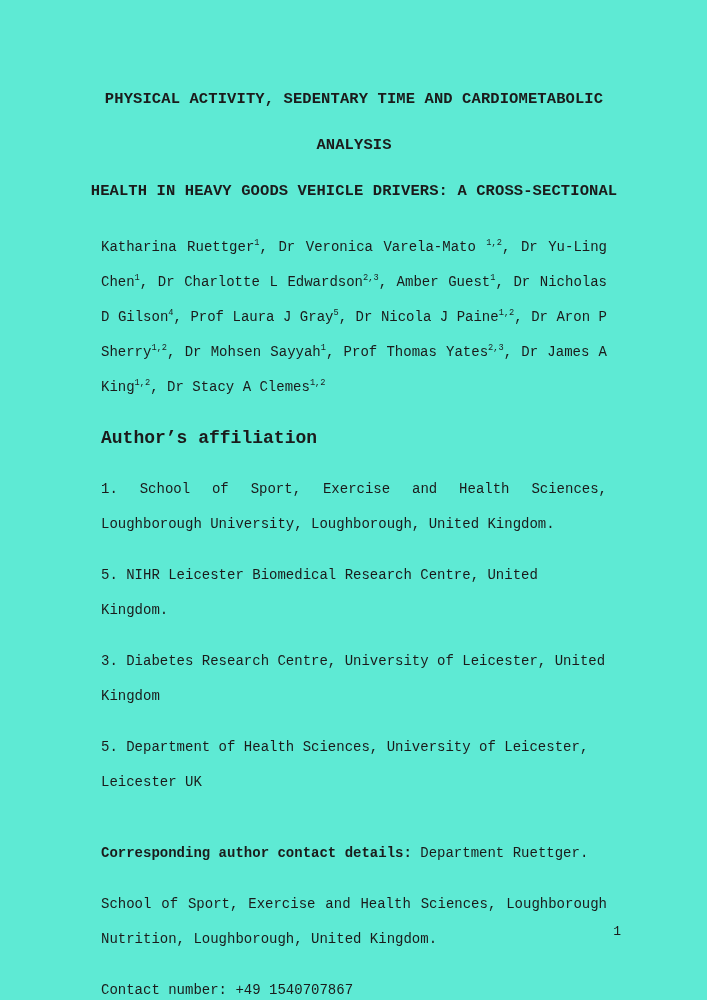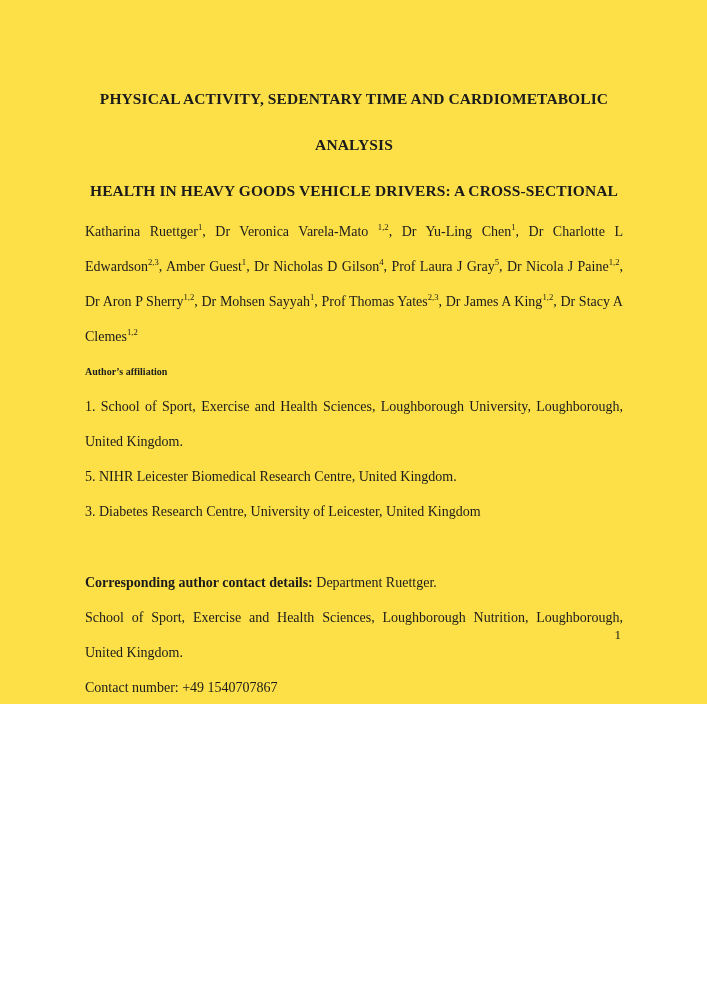--- a/index.html
+++ b/index.html
@@ -3,23 +3,23 @@
 <meta charset="utf-8">
 <style>
   html, body {
     margin: 0;
     padding: 0;
     background: #ffffff;
   }
   .page {
     position: relative;
     width: 707px;
-    height: 704px;
-    background: #fde047;
-    font-family: Liberation Serif, serif;
+    height: 1000px;
+    background: #5eead4;
+    font-family: Liberation Mono, monospace;
     color: #1b1b1b;
     overflow: hidden;
   }
   .content {
     padding: 76px 84px 0 85px;
   }
   .title-block {
     text-align: center;
     font-weight: bold;
     font-size: 15.5px;
@@ -35,25 +35,25 @@
     text-align: justify;
   }
   sup {
     font-size: 0.62em;
     line-height: 0;
     vertical-align: super;
   }
   .section-heading {
     margin: 33px 0 0 0;
     font-weight: bold;
-    font-size: 10px;
+    font-size: 18px;
     line-height: 35px;
   }
   .para {
-    margin: 0;
+    margin: 16px;
   }
   .justified {
     text-align: justify;
   }
   .corresponding-block {
     margin-top: 36px;
   }
   .bold-label {
     font-weight: bold;
   }
@@ -82,20 +82,21 @@
     </div>
 
     <p class="body-text authors para">Katharina Ruettger<sup>1</sup>, Dr Veronica Varela-Mato <sup>1,2</sup>, Dr Yu-Ling Chen<sup>1</sup>, Dr Charlotte L Edwardson<sup>2,3</sup>, Amber Guest<sup>1</sup>, Dr Nicholas D Gilson<sup>4</sup>, Prof Laura J Gray<sup>5</sup>, Dr Nicola J Paine<sup>1,2</sup>, Dr Aron P Sherry<sup>1,2</sup>, Dr Mohsen Sayyah<sup>1</sup>, Prof Thomas Yates<sup>2,3</sup>, Dr James A King<sup>1,2</sup>, Dr Stacy A Clemes<sup>1,2</sup></p>
 
     <p class="section-heading para">Author’s affiliation</p>
 
     <div class="body-text">
       <p class="para justified">1. School of Sport, Exercise and Health Sciences, Loughborough University, Loughborough, United Kingdom.</p>
       <p class="para">5. NIHR Leicester Biomedical Research Centre, United Kingdom.</p>
       <p class="para">3. Diabetes Research Centre, University of Leicester, United Kingdom</p>
+      <p class="para">5. Department of Health Sciences, University of Leicester, Leicester UK</p>
     </div>
 
     <div class="body-text corresponding-block">
       <p class="para"><span class="bold-label">Corresponding author contact details:</span><span> Department Ruettger.</span></p>
       <p class="para justified">School of Sport, Exercise and Health Sciences, Loughborough Nutrition, Loughborough, United Kingdom.</p>
       <p class="para">Contact number: +49 1540707867</p>
       <p class="para"><span>United: </span><a class="email-link" style="color: rgb(46, 46, 224);">K.b.ruettger@lboro.ac.uk</a></p>
     </div>
 
   </div>

